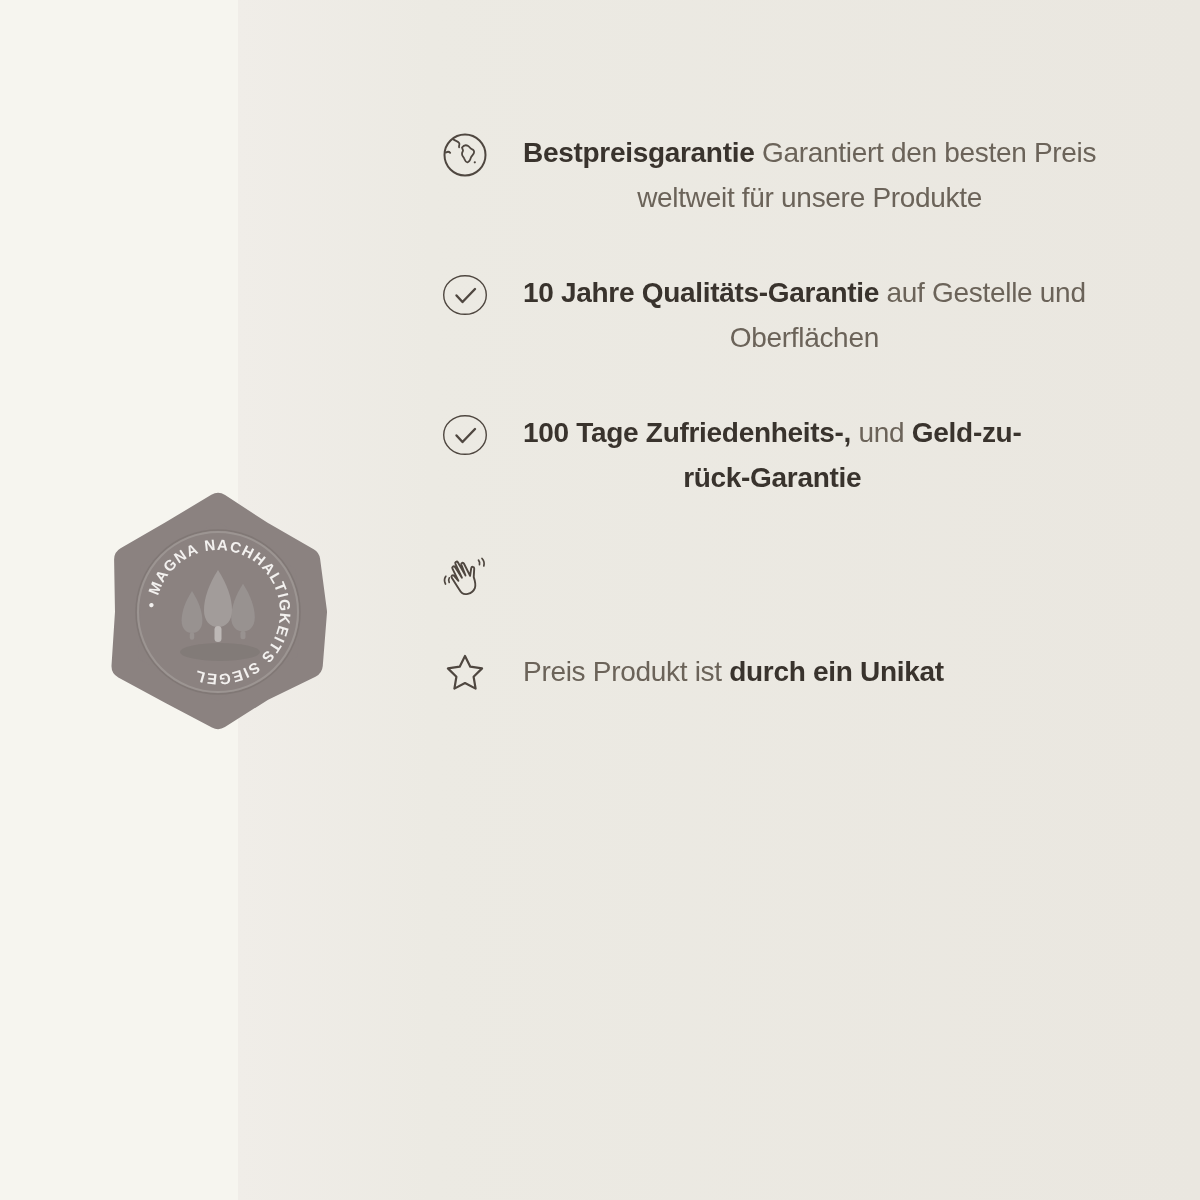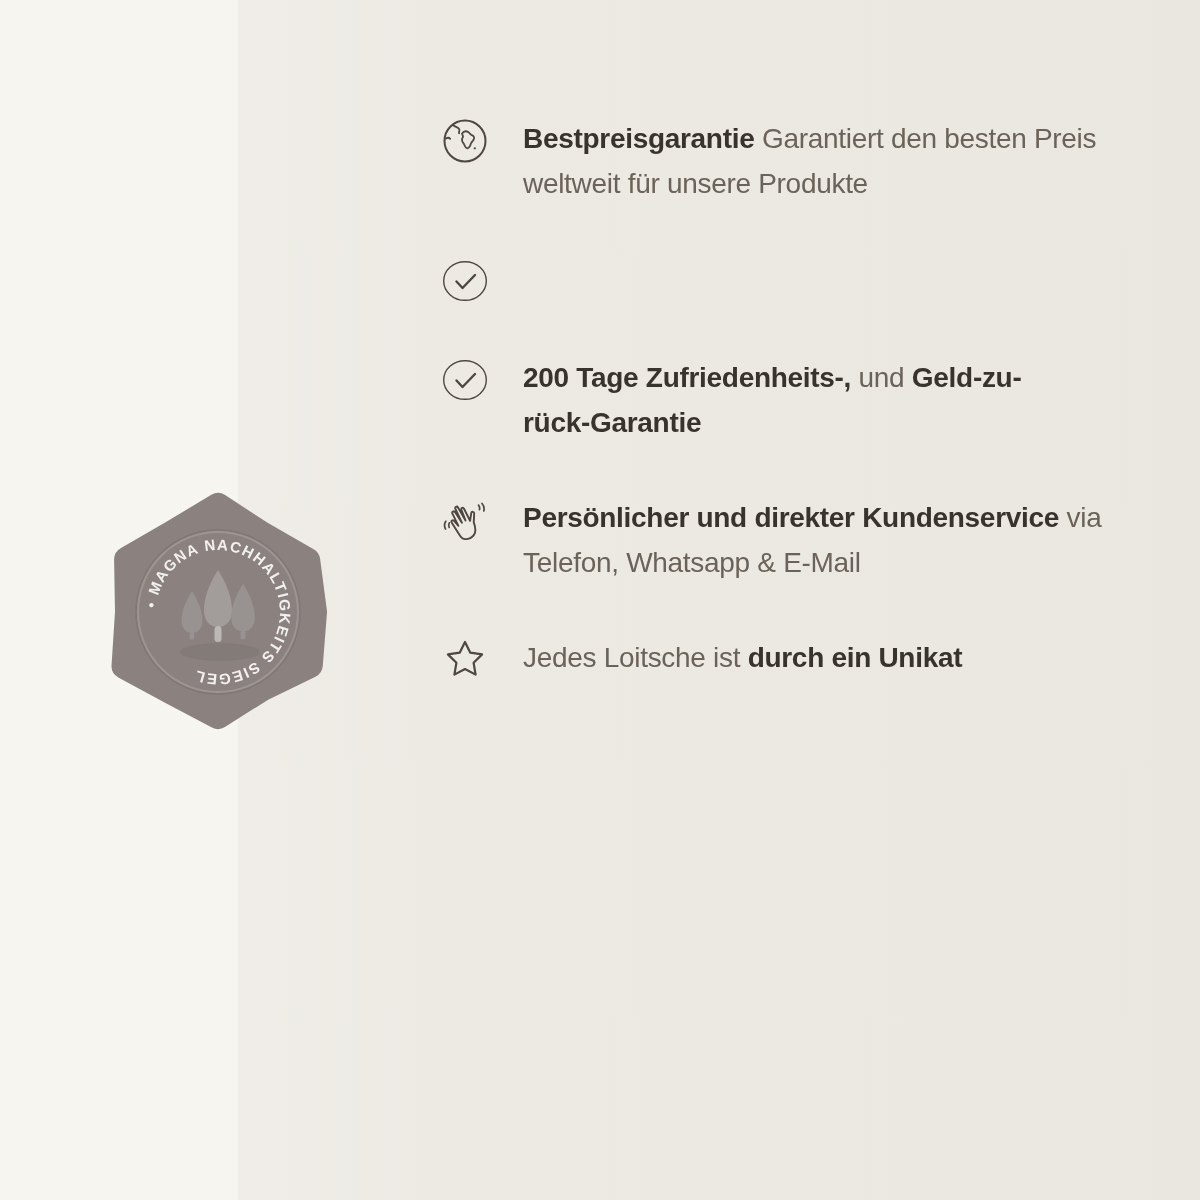--- a/index.html
+++ b/index.html
@@ -13,21 +13,21 @@
     background:var(--left-panel-bg,#f6f5ef);
   }
   
   .badge{position:absolute;left:88px;top:482px;width:260px;height:260px;}
   .badge-ctext{
     font-family:"Liberation Sans", sans-serif;
     font-size:15px;font-weight:700;letter-spacing:1.3px;
     fill:var(--badge-text,#f3f1ef);
   }
   
-  .benefits{position:absolute;left:441px;top:116px;width:710px;}
+  .benefits{position:absolute;left:441px;top:130px;width:710px;text-align:center;}
   .benefit{display:flex;align-items:flex-start;margin-bottom:50px;}
   .icon{width:48px;height:48px;flex:0 0 48px;margin-right:34px;margin-top:1px;color:var(--icon-stroke,#4f4740);}
   .icon svg{width:48px;height:48px;display:block;}
   .benefit-text{
     font-size:28px;line-height:45px;letter-spacing:-0.3px;
     color:var(--text-regular,#6b6359);white-space:pre-line;
   }
   .benefit-text .b{font-weight:700;color:var(--text-bold,#39332d);}
   .defs-hidden{position:absolute;width:0;height:0;overflow:hidden;}
 </style>
@@ -128,47 +128,47 @@
       <div class="benefit-text"><span class="b">Bestpreisgarantie</span><span> Garantiert den besten Preis
 weltweit für unsere Produkte</span></div>
     </div>
 
     <div class="benefit">
       <span class="icon">
         <svg>
             <use href="#check-circle-icon"></use>
           </svg>
       </span>
+      <div class="benefit-text"><span class="b">10 Jahre Qualitäts-Garantie</span><span> auf Gestelle und
+Oberflächen</span></div>
     </div>
 
     <div class="benefit">
       <span class="icon">
         <svg>
             <use href="#check-circle-icon"></use>
           </svg>
       </span>
-      <div class="benefit-text"><span class="b">200 Tage Zufriedenheits-,</span><span> und </span><span class="b">Geld-zu-
+      <div class="benefit-text"><span class="b">100 Tage Zufriedenheits-,</span><span> und </span><span class="b">Geld-zu-
 rück-Garantie</span></div>
     </div>
 
 
     <div class="benefit">
       <span class="icon">
         <svg>
             <use href="#waving-hand-icon"></use>
           </svg>
       </span>
-      <div class="benefit-text"><span class="b">Persönlicher und direkter Kundenservice</span><span> via
-Telefon, Whatsapp &amp; E-Mail</span></div>
     </div>
 
 
     <div class="benefit">
       <span class="icon">
         <svg>
             <use href="#star-icon"></use>
           </svg>
       </span>
-      <div class="benefit-text"><span>Jedes Loitsche ist </span><span class="b">durch ein Unikat</span></div>
+      <div class="benefit-text"><span>Preis Produkt ist </span><span class="b">durch ein Unikat</span></div>
     </div>
   </div>
 
 </div>
 
 </body></html>

